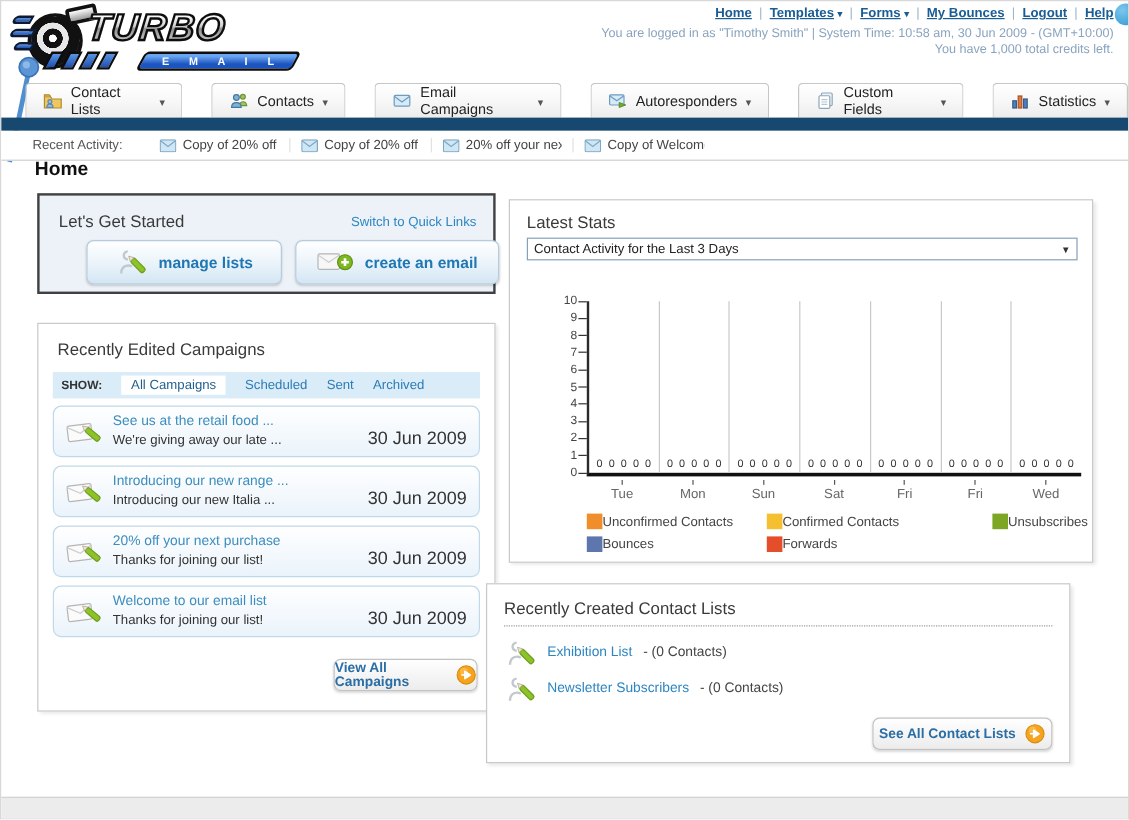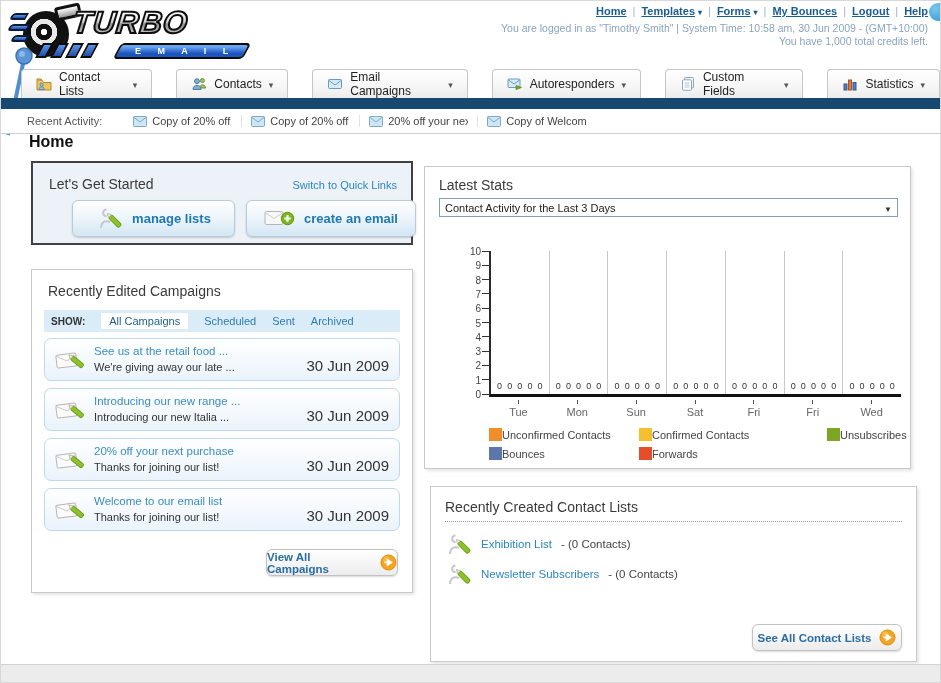--- a/index.html
+++ b/index.html
@@ -82,21 +82,21 @@
   #campaign-rows { position:absolute; left:12px; top:68px; right:12px; display:flex; flex-direction:column; gap:7px; }
   .camp-row { height:43px; border:1px solid #bfd9ea; border-radius:7px;
     background:linear-gradient(#ffffff, #eaf3fb); display:flex; align-items:center; gap:9px; padding:12px 10px; cursor:pointer; }
   .camp-text { flex:1; line-height:1.35; }
   .camp-title { font-size:11.5px; color:#3b8dbf; }
   .camp-sub { font-size:11px; color:#333; }
   .camp-date { font-size:15px; color:#333; align-self:flex-start; margin-top:6px; }
   .view-btn { position:absolute; display:flex; align-items:center; justify-content:center; gap:8px; height:27px;
     border:1px solid #c2c2c2; border-radius:6px; background:linear-gradient(#ffffff,#ececec);
     box-shadow:0 1px 2px rgba(0,0,0,.15); color:#2a6ea5; font-weight:bold; font-size:11.5px; cursor:pointer; }
-  #view-all-campaigns { right:14px; bottom:16px; width:132px; }
+  #view-all-campaigns { right:14px; bottom:16px; width:120px; }
 
   
   #stats-panel { left:423px; top:165px; width:487px; height:303px; }
   #stats-select { position:absolute; left:14px; top:31px; width:459px; height:19px; border:1px solid #85a0b8;
     background:#fff; display:flex; align-items:center; font-size:11px; color:#222; padding:0 5px; cursor:pointer; }
   #stats-select .select-arrow { margin-left:auto; }
   .select-arrow::before { content:"▼"; font-size:8px; color:#333; }
   #chart-area { position:absolute; left:64px; top:84px; width:412px; height:146px;
     border-left:2px solid #2a2a2a; border-bottom:3px solid #111; }
   #chart-groups { position:absolute; left:0; top:0; right:0; bottom:0; display:flex; }
@@ -107,21 +107,21 @@
   .ytick { position:absolute; left:-9px; width:7px; height:1px; background:#333; }
   #x-labels { position:absolute; left:64px; top:233px; width:412px; display:flex; }
   .xcell { flex:1; text-align:center; font-size:11px; color:#666; }
   .xcell::before { content:""; display:block; width:1px; height:4px; background:#555; margin:0 auto 2px; }
   #legend { position:absolute; left:64px; top:261px; width:420px; display:grid;
     grid-template-columns:150px 188px 1fr; row-gap:6px; }
   .leg { display:flex; align-items:center; gap:0; font-size:11px; color:#444; }
   .leg .sw { width:13px; height:13px; flex:0 0 13px; }
 
   
-  #lists-panel { left:429px; top:485px; width:487px; height:176px;padding-left:13px; }
+  #lists-panel { left:404px; top:485px; width:487px; height:150px;padding-left:13px; }
   #lists-dotted { position:absolute; left:14px; right:14px; top:34px; border-top:1px dotted #9a9a9a; }
   #list-items { position:absolute; left:14px; top:42px; right:14px; }
   .list-item { display:flex; align-items:center; gap:9px; height:30px; cursor:pointer; }
   .list-link { font-size:11.5px; color:#2e86c1; }
   .list-suffix { font-size:11.5px; color:#444; }
   #see-all-lists { right:14px; bottom:10px; width:150px; }
 
   #footer { left:0; right:0; top:663px; height:20px; background:#ececec; border-top:1px solid #d2d2d2; }
 
   .icon-wrap { display:inline-flex; align-items:center; }

